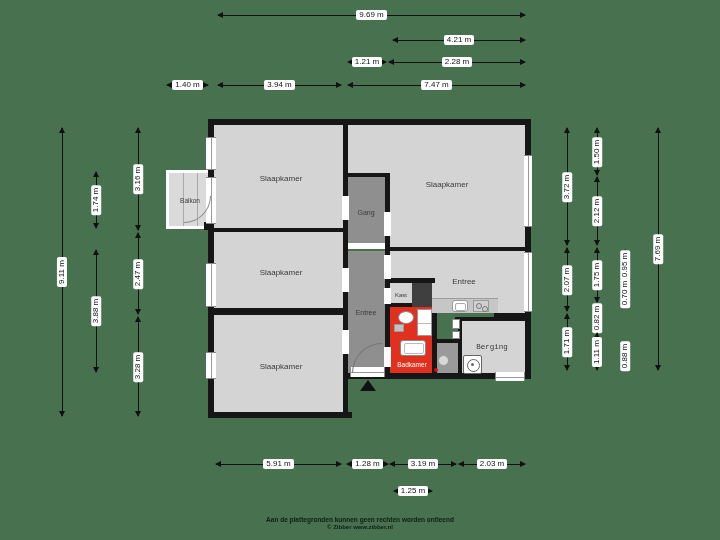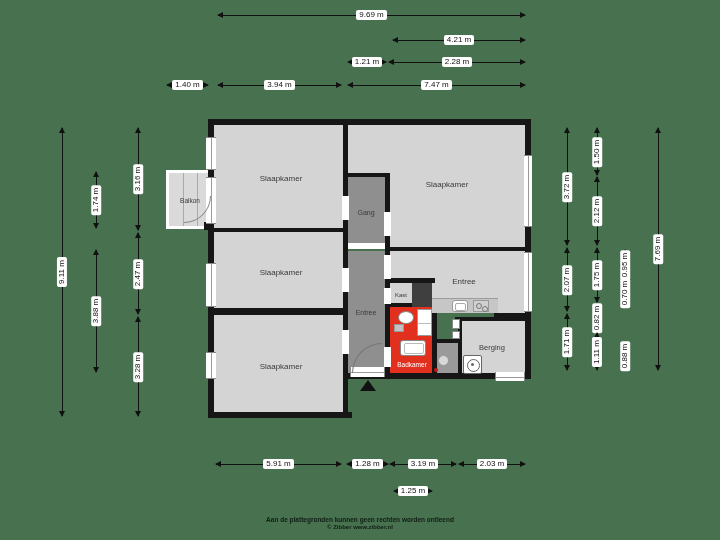--- a/index.html
+++ b/index.html
@@ -135,21 +135,21 @@
 
   <div class="roomlabel" style="left:281px;top:178px;">Slaapkamer</div>
   <div class="roomlabel" style="left:447px;top:184px;">Slaapkamer</div>
   <div class="roomlabel" style="left:281px;top:272px;">Slaapkamer</div>
   <div class="roomlabel" style="left:281px;top:366px;">Slaapkamer</div>
   <div class="roomlabel" style="left:366px;top:212px;font-size:7px;">Gang</div>
   <div class="roomlabel" style="left:366px;top:312px;font-size:7px;">Entree</div>
   <div class="roomlabel small" style="left:401px;top:295px;">Kast</div>
   <div class="roomlabel" style="left:464px;top:281px;">Entree</div>
   <div class="roomlabel onred" style="left:412px;top:364px;">Badkamer</div>
-  <div class="roomlabel" style="left:492px;top:347px;font-size:7.5px;">Berging</div>
+  <div class="roomlabel" style="left:492px;top:347px;font-size:7.5px;font-family:Liberation Mono, monospace;">Berging</div>
   <div class="roomlabel small" style="left:190px;top:200px;font-size:6.5px;">Balkon</div>
 
   <div id="dims">
       <div class="dim h" style="left: 218px; top: 9px; width: 307px; height: 12px;">
         <div class="line"></div>
         <div class="a a-l"></div>
         <div class="a a-r"></div>
         <span class="lab">9.69 m</span>
       </div>
       <div class="dim h" style="left: 393px; top: 34px; width: 132px; height: 12px;">

